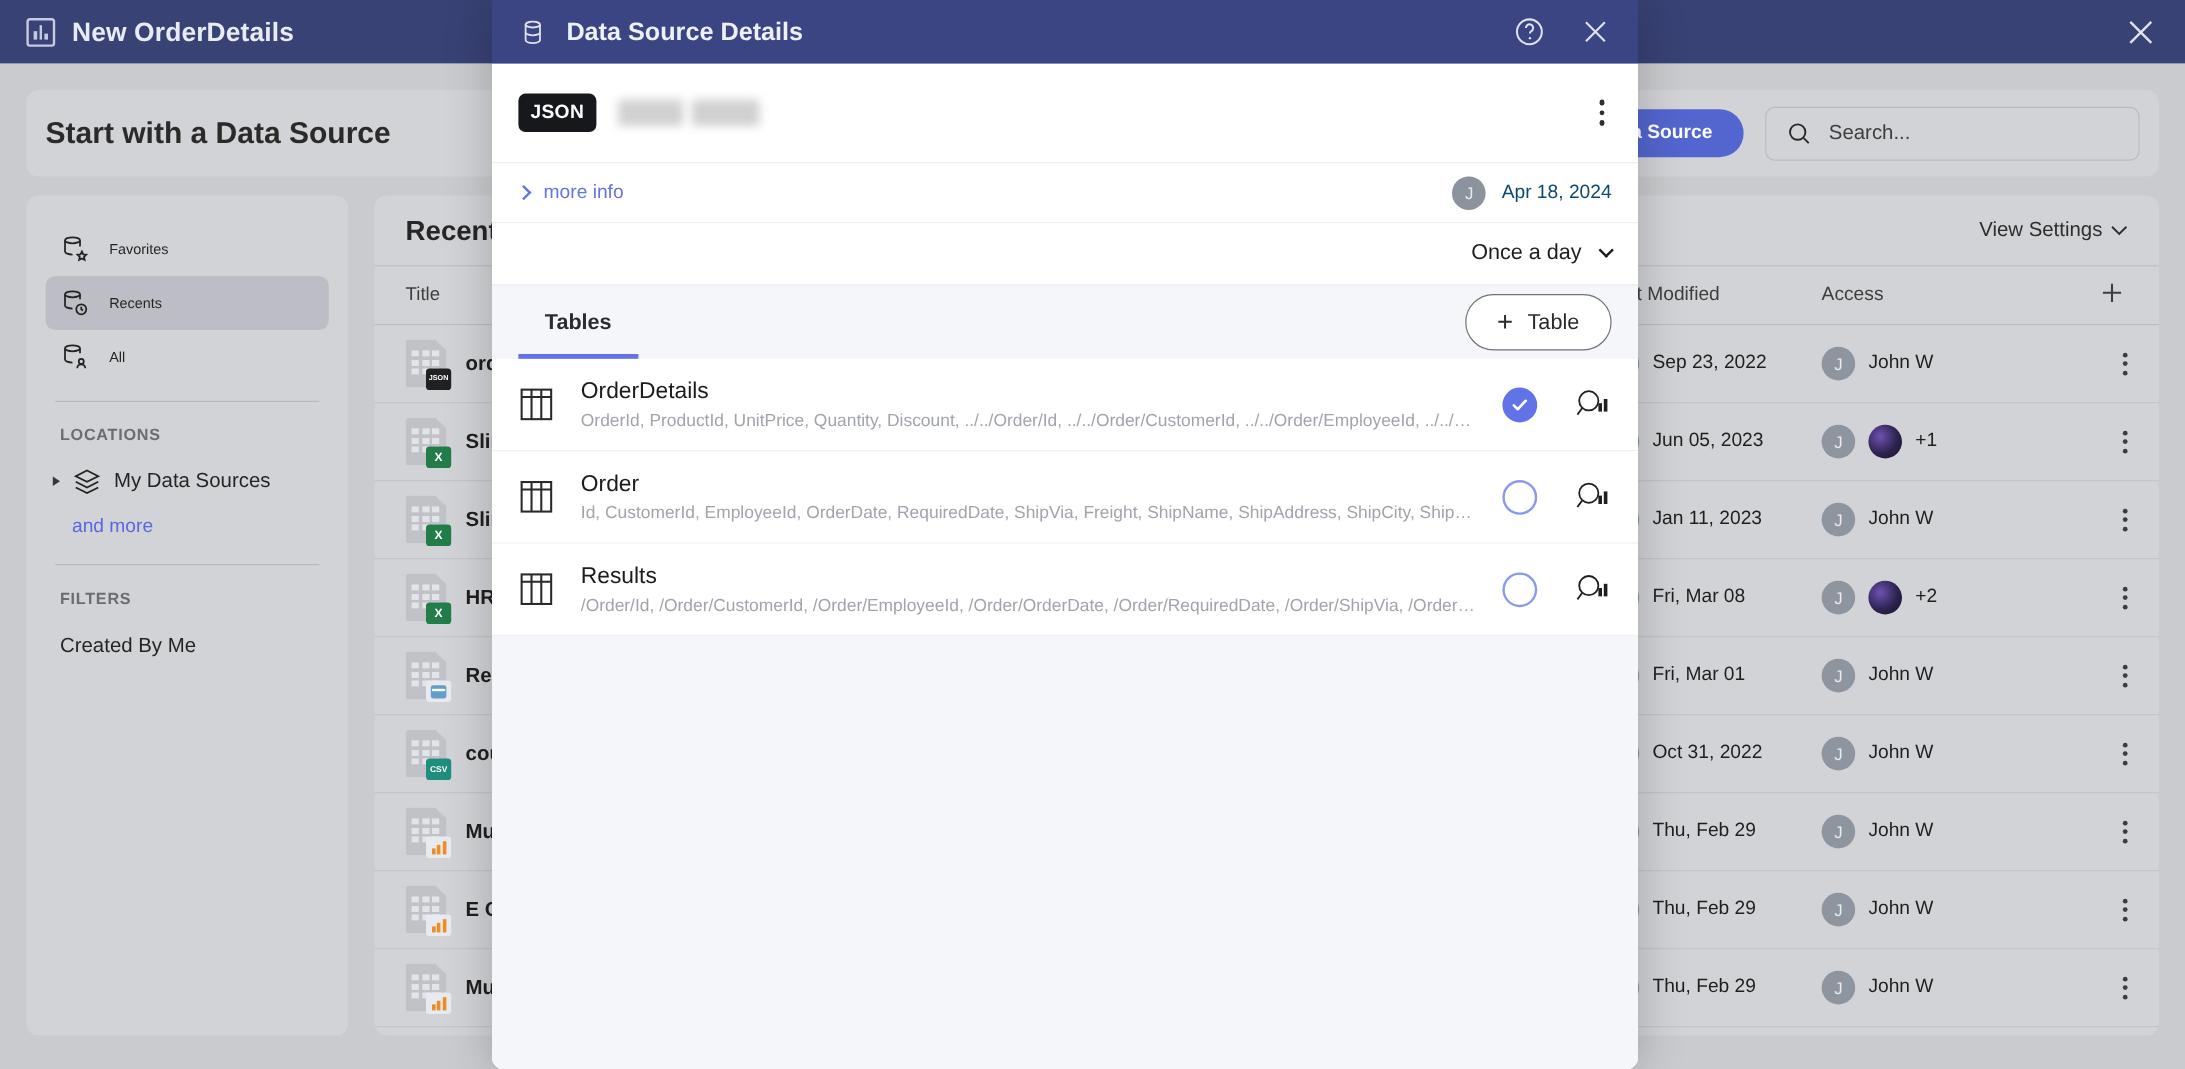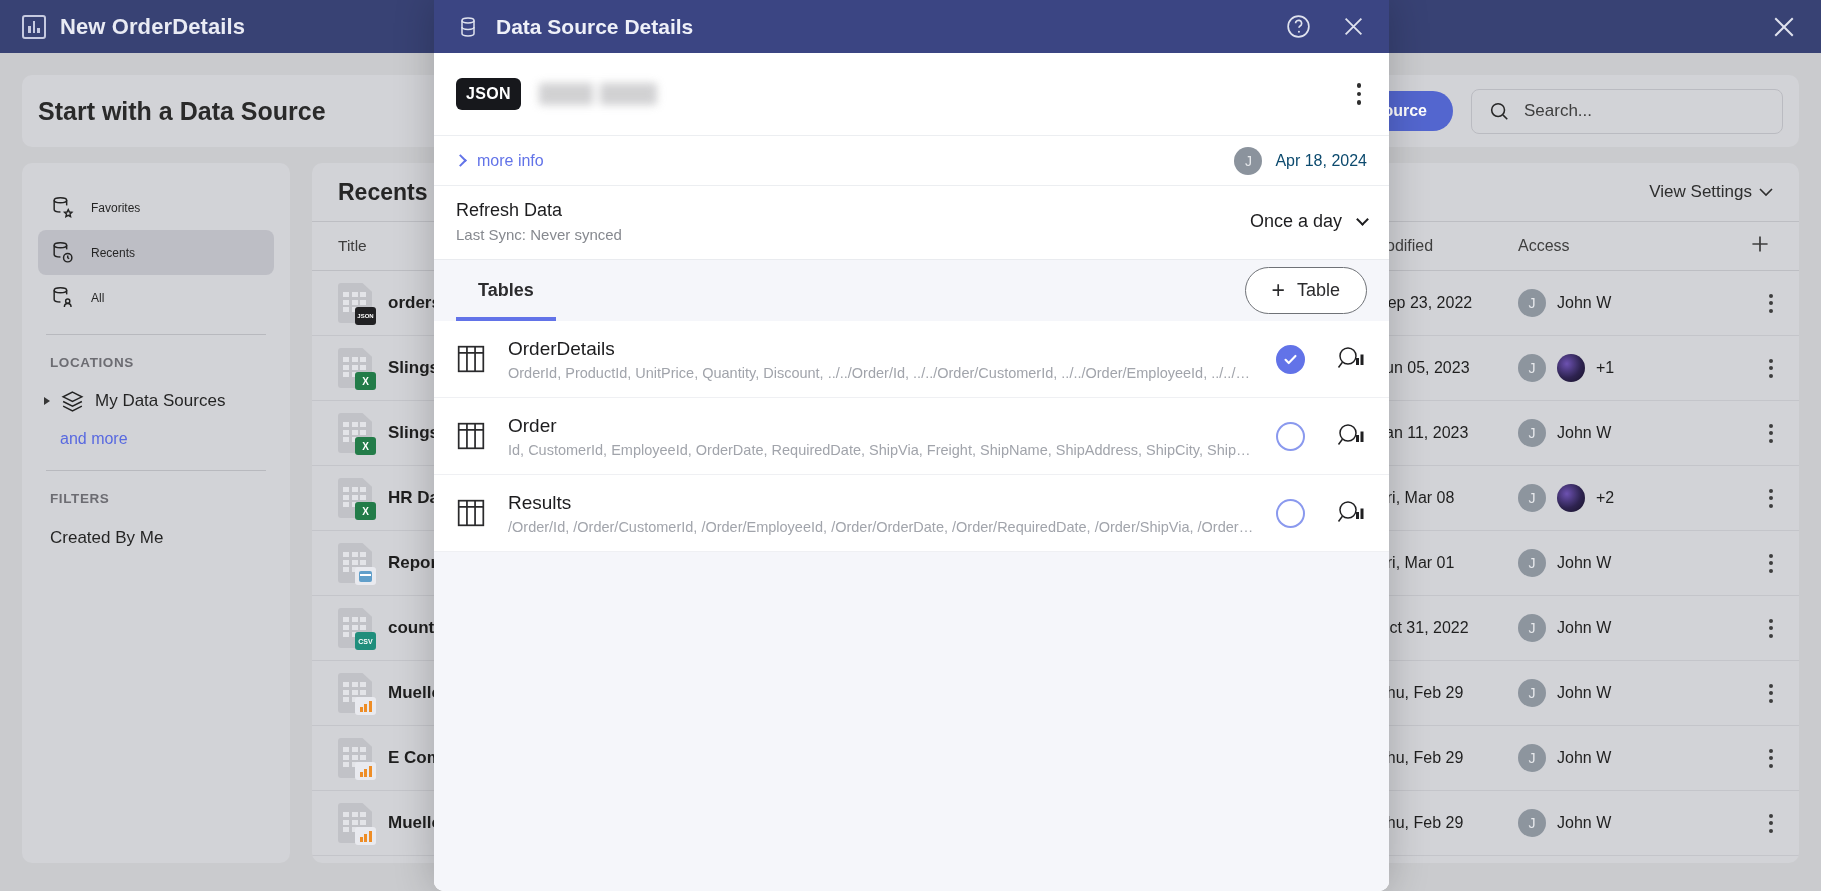--- a/index.html
+++ b/index.html
@@ -140,21 +140,21 @@
     font-size: 14px; display: inline-flex; align-items: center; justify-content: center; flex: none;
   }
   .c-mod, .c-acc { display: flex; align-items: center; gap: 11px; font-weight: normal; font-size: 16px; }
   .av.photo { background: radial-gradient(circle at 35% 35%, #6a4fb0 0%, #2a1f4d 55%, #120d22 100%); }
   .kebab { margin-left: auto; display: flex; flex-direction: column; gap: 3.5px; align-items: center; }
   .kebab i { width: 4px; height: 4px; border-radius: 50%; background: #3a3a3a; display: block; }
 
   
   .scrim { position: absolute; inset: 0; background: rgba(255,255,255,0.02); }
   .modal {
-    position: absolute; left: 434px; top: 0; width: 955px; height: 891px;
+    position: absolute; left: 410px; top: 0; width: 955px; height: 891px;
     background: #fff; border-radius: 0 0 10px 10px;
     box-shadow: 0 0 40px rgba(0,0,0,.22);
     display: flex; flex-direction: column; overflow: hidden;
   }
   .modal-head {
     height: 53px; background: #3b4583; display: flex; align-items: center;
     padding: 0 22px; gap: 16px; flex: none;
   }
   .modal-head .dbico { width: 24px; height: 24px; color: #dfe2ee; }
   .modal-head .mtitle { color: #eef0f8; font-size: 21px; font-weight: bold; }
@@ -713,24 +713,20 @@
         <span class="chev"></span>
         <span>more info</span>
       </span>
       <span class="info-right">
         <span class="av">J</span>
         <span class="date">Apr 18, 2024</span>
       </span>
     </div>
 
     <div class="refresh-row">
-      <span>
-        <div class="rt">Refresh Data</div>
-        <div class="rs">Last Sync: Never synced</div>
-      </span>
       <span class="freq">
         <span>Once a day</span>
         <span class="chev"></span>
       </span>
     </div>
 
     <div class="tabs-row">
       <span class="tab active">Tables</span>
       <span class="add-table-btn">
         <span class="plus">+</span>

